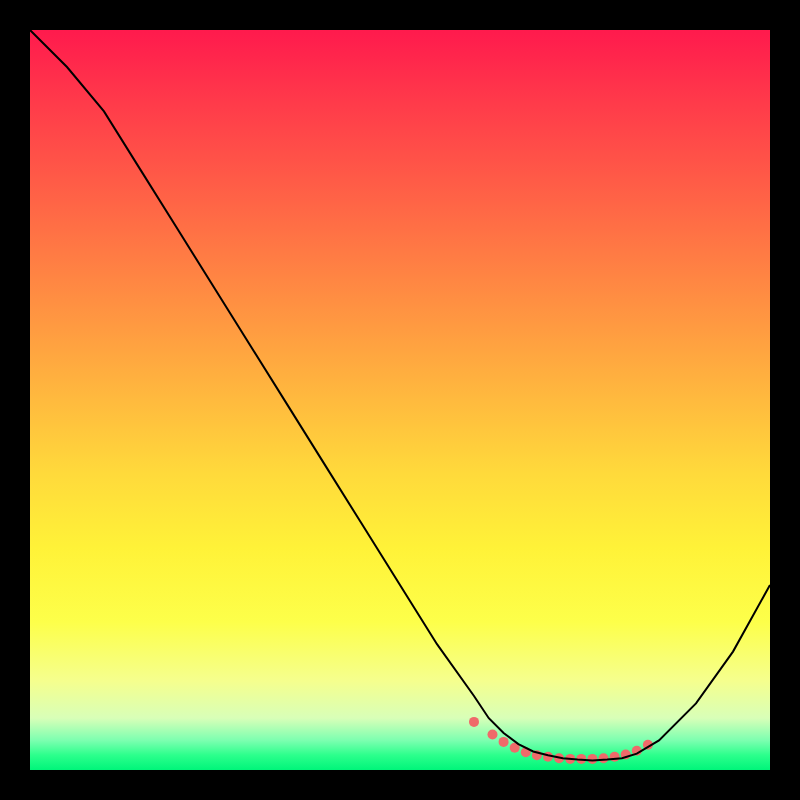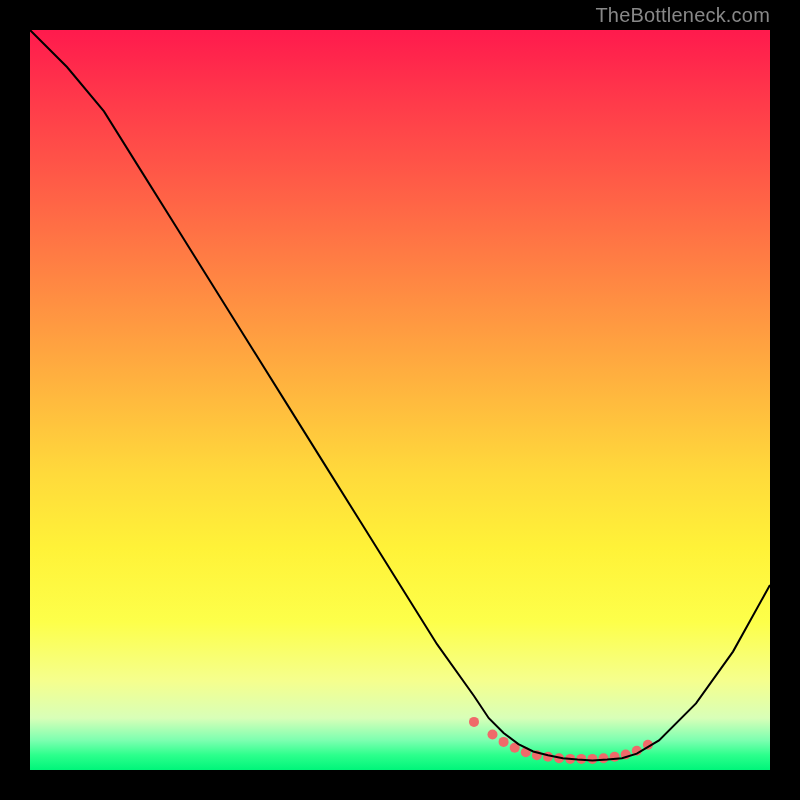--- a/index.html
+++ b/index.html
@@ -88,14 +88,13 @@
           <circle cx="562.4" cy="728.9" r="5" fill="#ef6a6a"></circle>
           <circle cx="573.5" cy="728.2" r="5" fill="#ef6a6a"></circle>
           <circle cx="584.6" cy="726.7" r="5" fill="#ef6a6a"></circle>
           <circle cx="595.7" cy="724.5" r="5" fill="#ef6a6a"></circle>
           <circle cx="606.8" cy="720.8" r="5" fill="#ef6a6a"></circle>
           <circle cx="617.9" cy="714.8" r="5" fill="#ef6a6a"></circle>
         </g>
       <path id="curve-path" fill="none" stroke="#000000" stroke-width="2" d="M0.0,0.0 L37.0,37.0 L74.0,81.4 L111.0,140.6 L148.0,199.8 L185.0,259.0 L222.0,318.2 L259.0,377.4 L296.0,436.6 L333.0,495.8 L370.0,555.0 L407.0,614.2 L444.0,666.0 L458.8,688.2 L473.6,703.0 L488.4,714.1 L503.2,721.5 L518.0,725.2 L532.8,728.2 L547.6,729.6 L562.4,730.4 L577.2,729.6 L592.0,728.2 L606.8,723.7 L629.0,710.4 L666.0,673.4 L703.0,621.6 L740.0,555.0 "></path>
     </svg>
   </div>
-  <div class="watermark">TheBottleneck.com</div>
 </div>
 
 </body></html>

